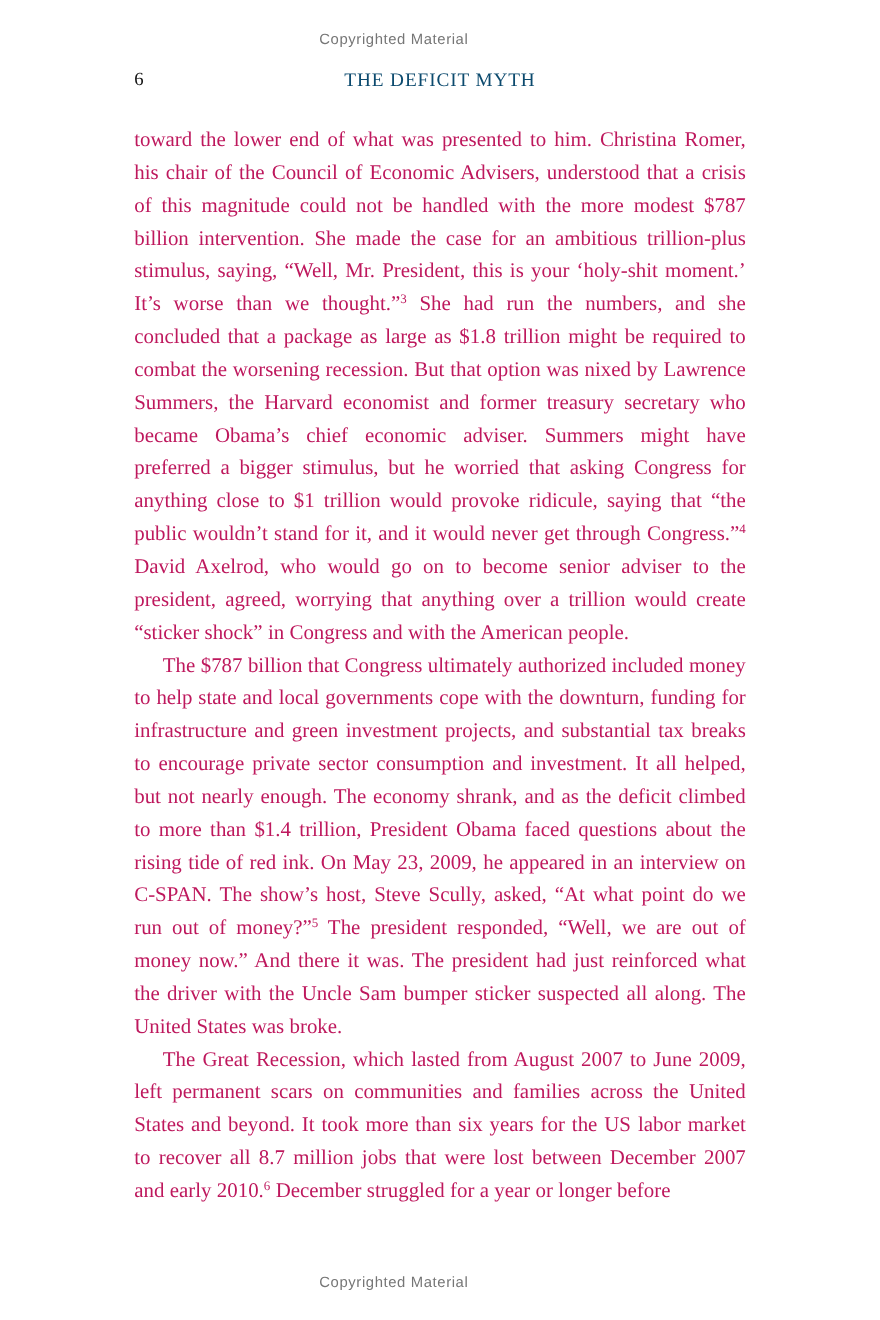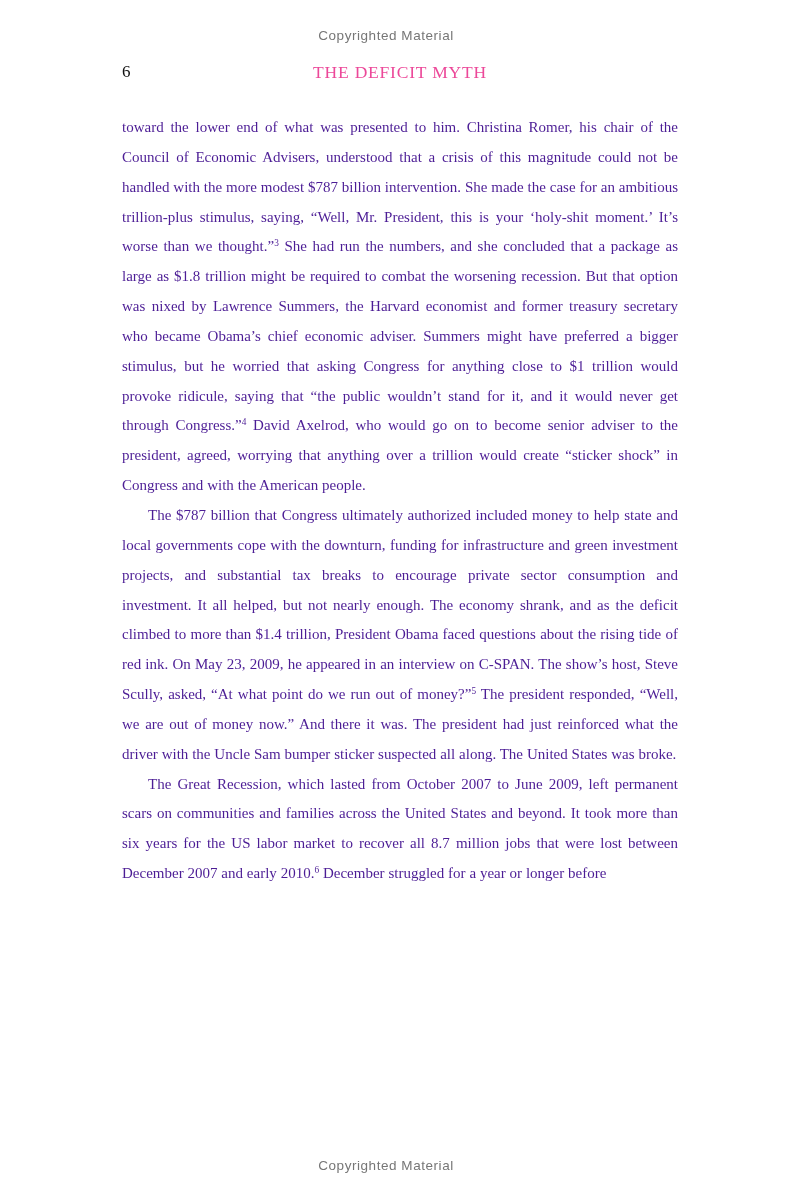--- a/index.html
+++ b/index.html
@@ -29,21 +29,20 @@
   .watermark {
     position: absolute;
     left: 0;
     width: 716px;
     text-align: center;
     font-family: "Liberation Sans", "DejaVu Sans", sans-serif;
     font-size: 13.5px;
     letter-spacing: 0.55px;
     color: #767676;
     white-space: nowrap;
-    padding-left: 28px;
   }
   .watermark-top    { top: 28px; }
   .watermark-bottom { top: 1158px; }
 
   
   .running-head {
     position: absolute;
     left: 122px;
     top: 60px;
     width: 556px;
@@ -59,39 +58,39 @@
   }
   .book-title {
     position: absolute;
     left: 0;
     top: 0;
     width: 556px;
     text-align: center;
     font-size: 17.5px;
     line-height: 24px;
     letter-spacing: 0.8px;
-    color: #ec4899;
+    color: #0c4a6e;
     white-space: nowrap;
   }
 
   
   .textblock {
     position: absolute;
     left: 122px;
     top: 113px;
     width: 556px;
   }
   .para {
     margin: 0;
-    font-size: 15px;
+    font-size: 19px;
     line-height: 29.85px;
     text-align: justify;
     text-justify: inter-word;
     hyphens: none;
-    color: #4c1d95;
+    color: #be185d;
     word-spacing: 0.1px;
   }
   .para.indent {
     text-indent: 26px;
   }
   sup {
     font-size: 0.62em;
     line-height: 0;
     vertical-align: 0.52em;
   }
@@ -112,20 +111,20 @@
 
     <p class="para">
       <span>toward the lower end of what was presented to him. Christina Romer, his chair of the Council of Economic Advisers, understood that a crisis of this magnitude could not be handled with the more modest $787 billion intervention. She made the case for an ambitious trillion-plus stimulus, saying, “Well, Mr. President, this is your ‘holy-shit moment.’ It’s worse than we thought.”</span><sup>3</sup><span> She had run the numbers, and she concluded that a package as large as $1.8 trillion might be required to combat the worsening recession. But that option was nixed by Lawrence Summers, the Harvard economist and former treasury secretary who became Obama’s chief economic adviser. Summers might have preferred a bigger stimulus, but he worried that asking Congress for anything close to $1 trillion would provoke ridicule, saying that “the public wouldn’t stand for it, and it would never get through Congress.”</span><sup>4</sup><span> David Axelrod, who would go on to become senior adviser to the president, agreed, worrying that anything over a trillion would create “sticker shock” in Congress and with the American people.</span>
     </p>
 
     <p class="para indent">
       <span>The $787 billion that Congress ultimately authorized included money to help state and local governments cope with the downturn, funding for infrastructure and green investment projects, and substantial tax breaks to encourage private sector consumption and investment. It all helped, but not nearly enough. The economy shrank, and as the deficit climbed to more than $1.4 trillion, President Obama faced questions about the rising tide of red ink. On May 23, 2009, he appeared in an interview on C-SPAN. The show’s host, Steve Scully, asked, “At what point do we run out of money?”</span><sup>5</sup><span> The president responded, “Well, we are out of money now.” And there it was. The president had just reinforced what the driver with the Uncle Sam bumper sticker suspected all along. The United States was broke.</span>
     </p>
 
     <p class="para indent">
-      <span>The Great Recession, which lasted from October 2007 to June 2009, left permanent scars on communities and families across the United States and beyond. It took more than six years for the US labor market to recover all 8.7 million jobs that were lost between December 2007 and early 2010.</span><sup>6</sup><span> December struggled for a year or longer before</span>
+      <span>The Great Recession, which lasted from August 2007 to June 2009, left permanent scars on communities and families across the United States and beyond. It took more than six years for the US labor market to recover all 8.7 million jobs that were lost between December 2007 and early 2010.</span><sup>6</sup><span> December struggled for a year or longer before</span>
     </p>
 
   </div>
 
   <div class="watermark watermark-bottom">Copyrighted Material</div>
 
 </div>
 
 </body></html>

